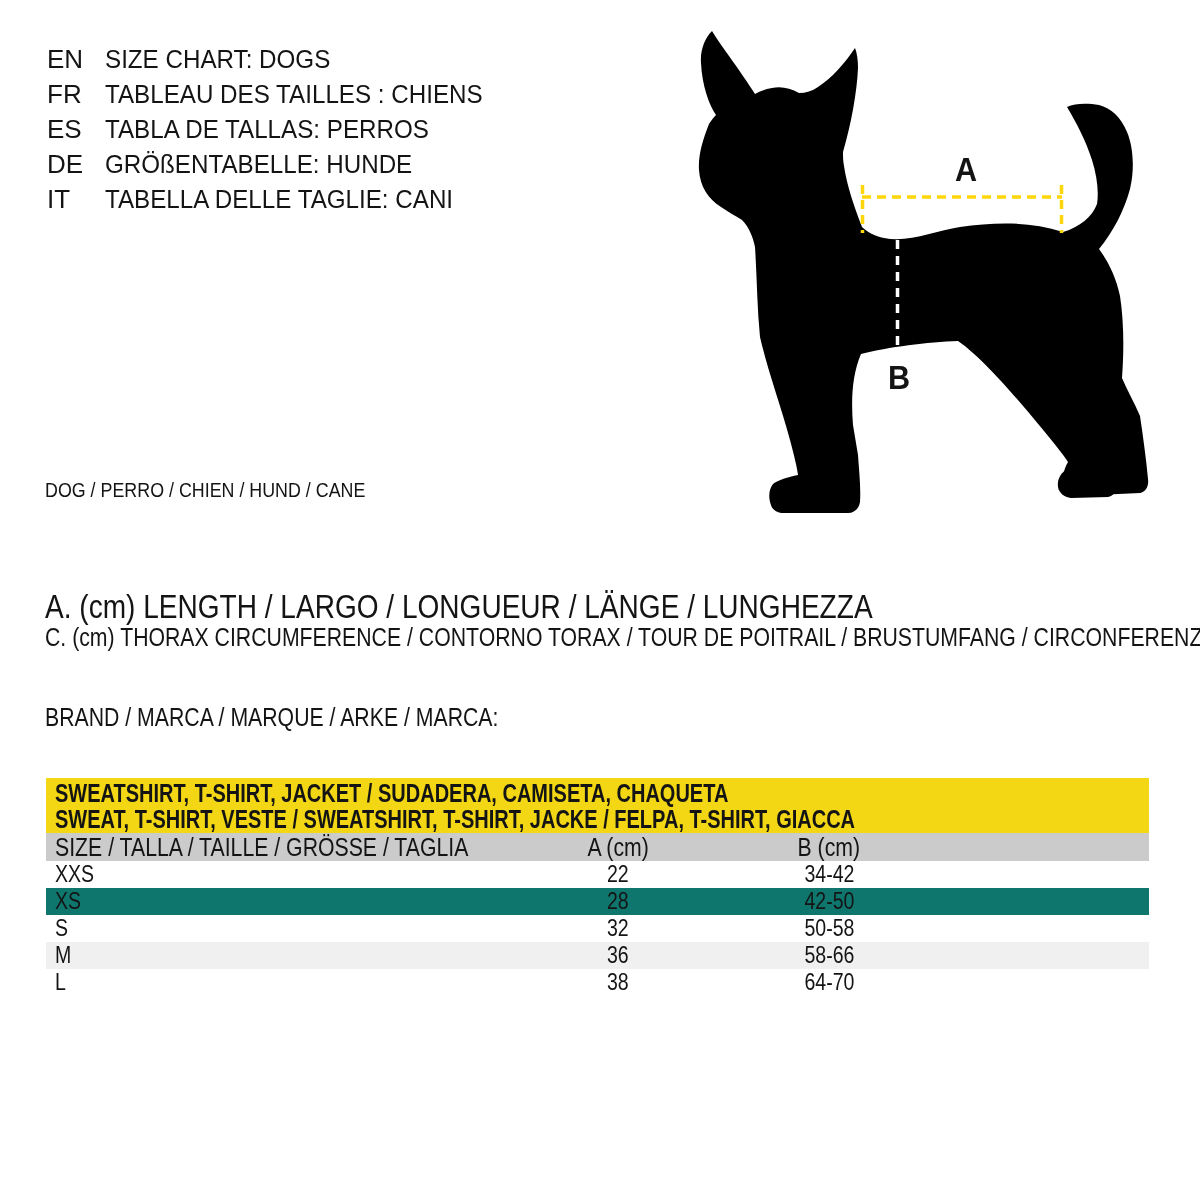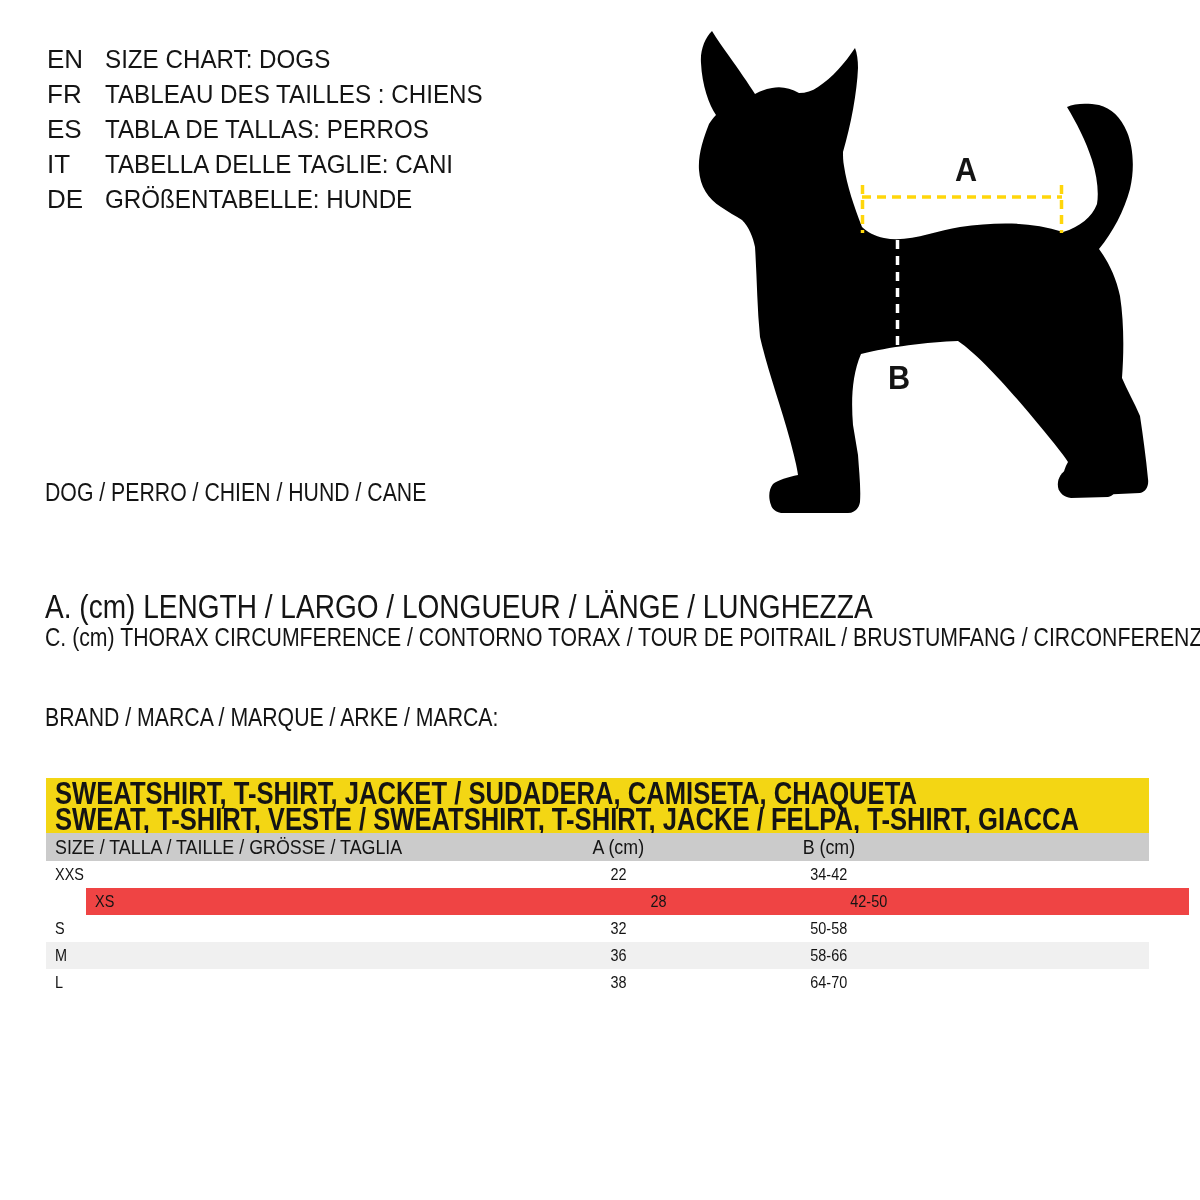--- a/index.html
+++ b/index.html
@@ -8,37 +8,37 @@
   .sx{display:inline-block;transform-origin:0 50%;white-space:nowrap;}
   .sx93{transform:scaleX(0.93);} .sx85{transform:scaleX(0.85);} .sx80{transform:scaleX(0.80);}
   .abs{position:absolute;white-space:nowrap;}
 
   
   .lang-list{position:absolute;left:47px;top:42px;}
   .lang-row{height:35px;display:flex;align-items:center;font-size:26px;}
   .lang-code{width:58px;flex:0 0 58px;}
 
   
-  .species{left:45px;top:478px;font-size:25px;text-align:right;}
+  .species{left:45px;top:478px;font-size:21px;text-align:right;}
   .mline-a{left:45px;top:588px;font-size:33px;}
   .mline-c{left:45px;top:623px;font-size:25px;}
   .brand{left:45px;top:693px;font-size:25px;margin-top:10px;}
 
   
   .diagram-svg{position:absolute;left:0;top:0;width:1200px;height:1200px;pointer-events:none;}
   .measure-label{position:absolute;font-weight:bold;font-size:34px;line-height:34px;transform:translateX(-50%);}
   .measure-label .sx{transform-origin:50% 50%;transform:scaleX(0.9);}
   .label-a{left:966px;top:152px;}
   .label-b{left:899px;top:360px;}
 
   
   .banner{position:absolute;left:46px;top:778px;width:1103px;height:55px;
-          padding:2px 0 0 9px;box-sizing:border-box;font-weight:bold;font-size:32px;line-height:26px;}
-  .thead{position:absolute;left:46px;top:833px;width:1103px;height:28px;font-size:21px;}
-  .trow{position:relative;width:1103px;height:27px;font-size:17px;}
+          padding:2px 0 0 9px;box-sizing:border-box;font-weight:bold;font-size:25px;line-height:26px;}
+  .thead{position:absolute;left:46px;top:833px;width:1103px;height:28px;font-size:25px;}
+  .trow{position:relative;width:1103px;height:27px;font-size:23px;}
   .tbody{position:absolute;left:46px;top:861px;}
   .rowline{display:flex;align-items:center;height:100%;padding-left:9px;}
   .thead .rowline{height:28px;}
   .cc{position:absolute;top:0;height:100%;width:160px;display:flex;align-items:center;justify-content:center;}
   .cc .sx{transform-origin:50% 50%;}
   .cc-a{left:492px;} .cc-b{left:703px;}
 </style>
 </head>
 <body>
 
@@ -51,26 +51,26 @@
       </div>
       <div class="lang-row">
         <span class="lang-code">FR</span>
         <span class="sx sx93">TABLEAU DES TAILLES : CHIENS</span>
       </div>
       <div class="lang-row">
         <span class="lang-code">ES</span>
         <span class="sx sx93">TABLA DE TALLAS: PERROS</span>
       </div>
       <div class="lang-row">
+        <span class="lang-code">DE</span>
+        <span class="sx sx93">GRÖßENTABELLE: HUNDE</span>
+      </div>
+      <div class="lang-row">
         <span class="lang-code">IT</span>
         <span class="sx sx93">TABELLA DELLE TAGLIE: CANI</span>
-      </div>
-      <div class="lang-row">
-        <span class="lang-code">DE</span>
-        <span class="sx sx93">GRÖßENTABELLE: HUNDE</span>
       </div>
     </div>
 
   <svg class="diagram-svg" viewBox="0 0 1200 1200">
     <path fill="#000000" d="M712,31
          C705,38 700,50 701,63 C702,85 709,105 716,115 C713,118 711,121 709,124
          C703,139 698,155 699,170 C700,186 708,199 721,207 C728,212 736,216 742,220
          C749,227 753,237 755,247 C757,277 757,307 760,337
          C768,372 781,406 790,440 C794,455 797,467 798,475
          C788,477 778,480 773,484 C769,489 768,497 771,505 C772,509 776,512 781,513
@@ -130,21 +130,21 @@
         <div class="rowline">
           <span class="sx sx85">XXS</span>
         </div>
         <div class="cc cc-a">
           <span class="sx sx85">22</span>
         </div>
         <div class="cc cc-b">
           <span class="sx sx85">34-42</span>
         </div>
       </div>
-      <div class="trow" style="background: #ef4444; margin-left: 40px;">
+      <div class="trow" style="background: #0f766e;">
         <div class="rowline">
           <span class="sx sx85">XS</span>
         </div>
         <div class="cc cc-a">
           <span class="sx sx85">28</span>
         </div>
         <div class="cc cc-b">
           <span class="sx sx85">42-50</span>
         </div>
       </div>

